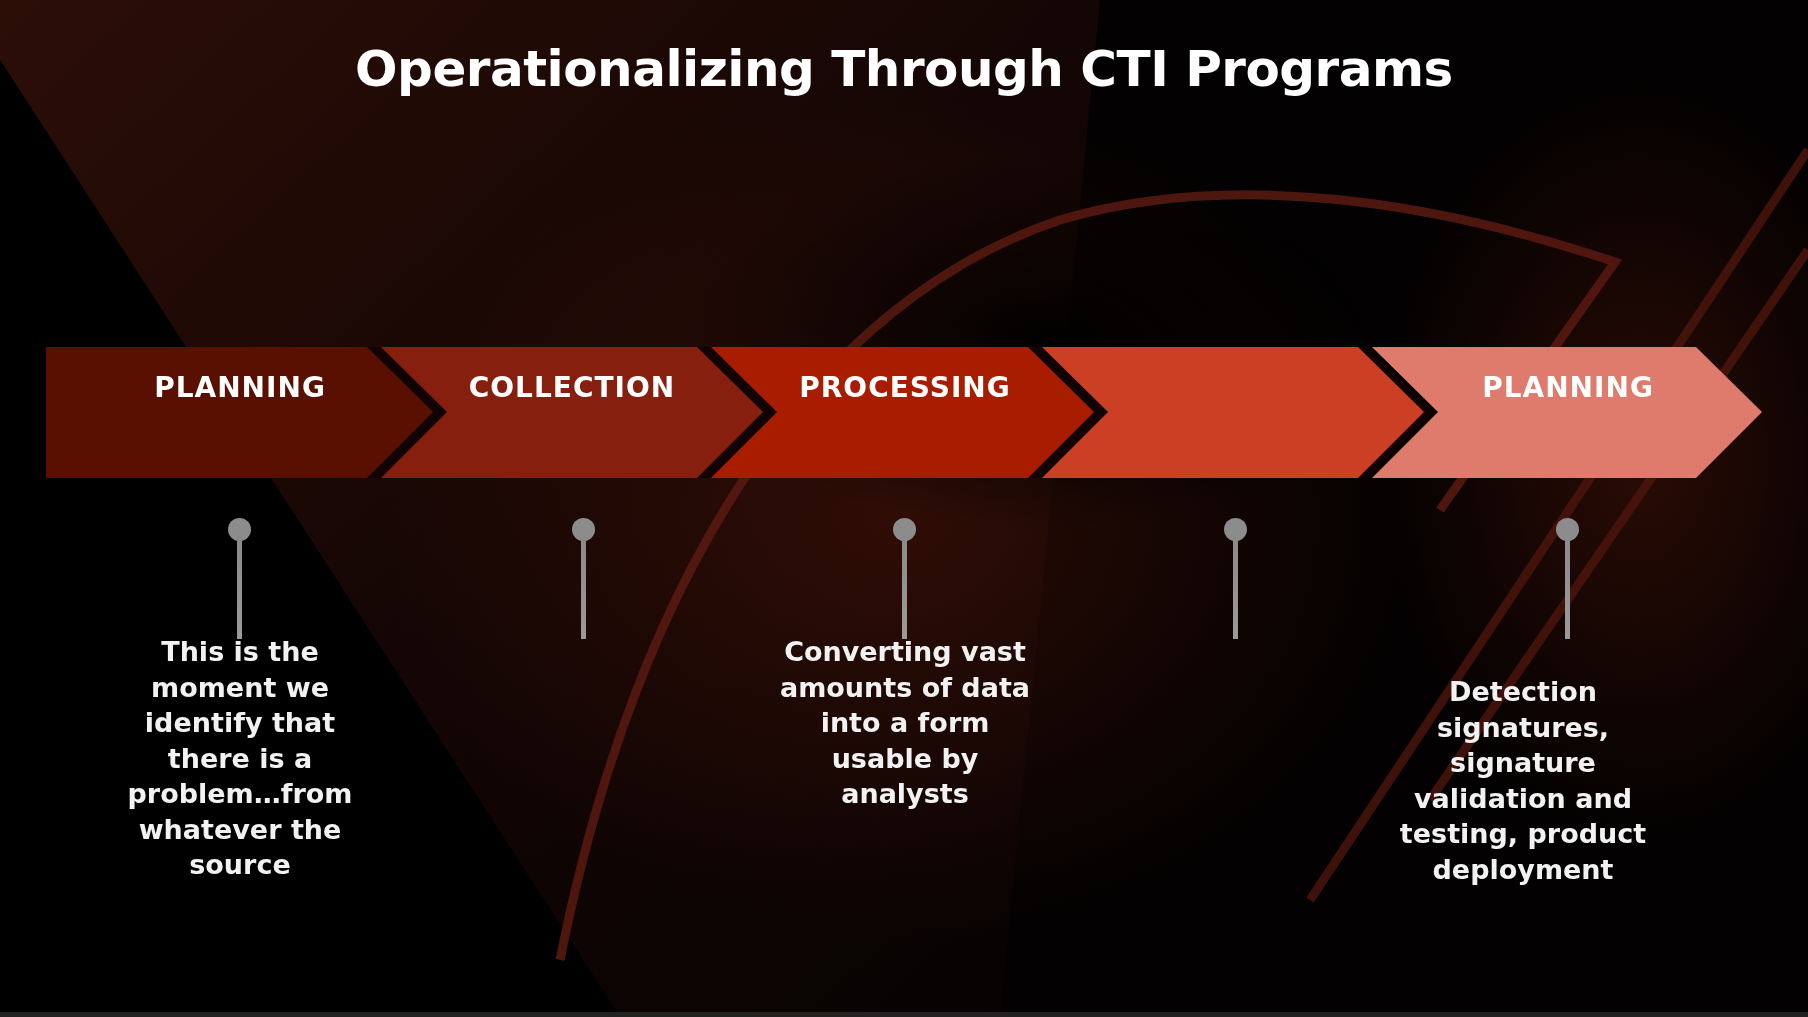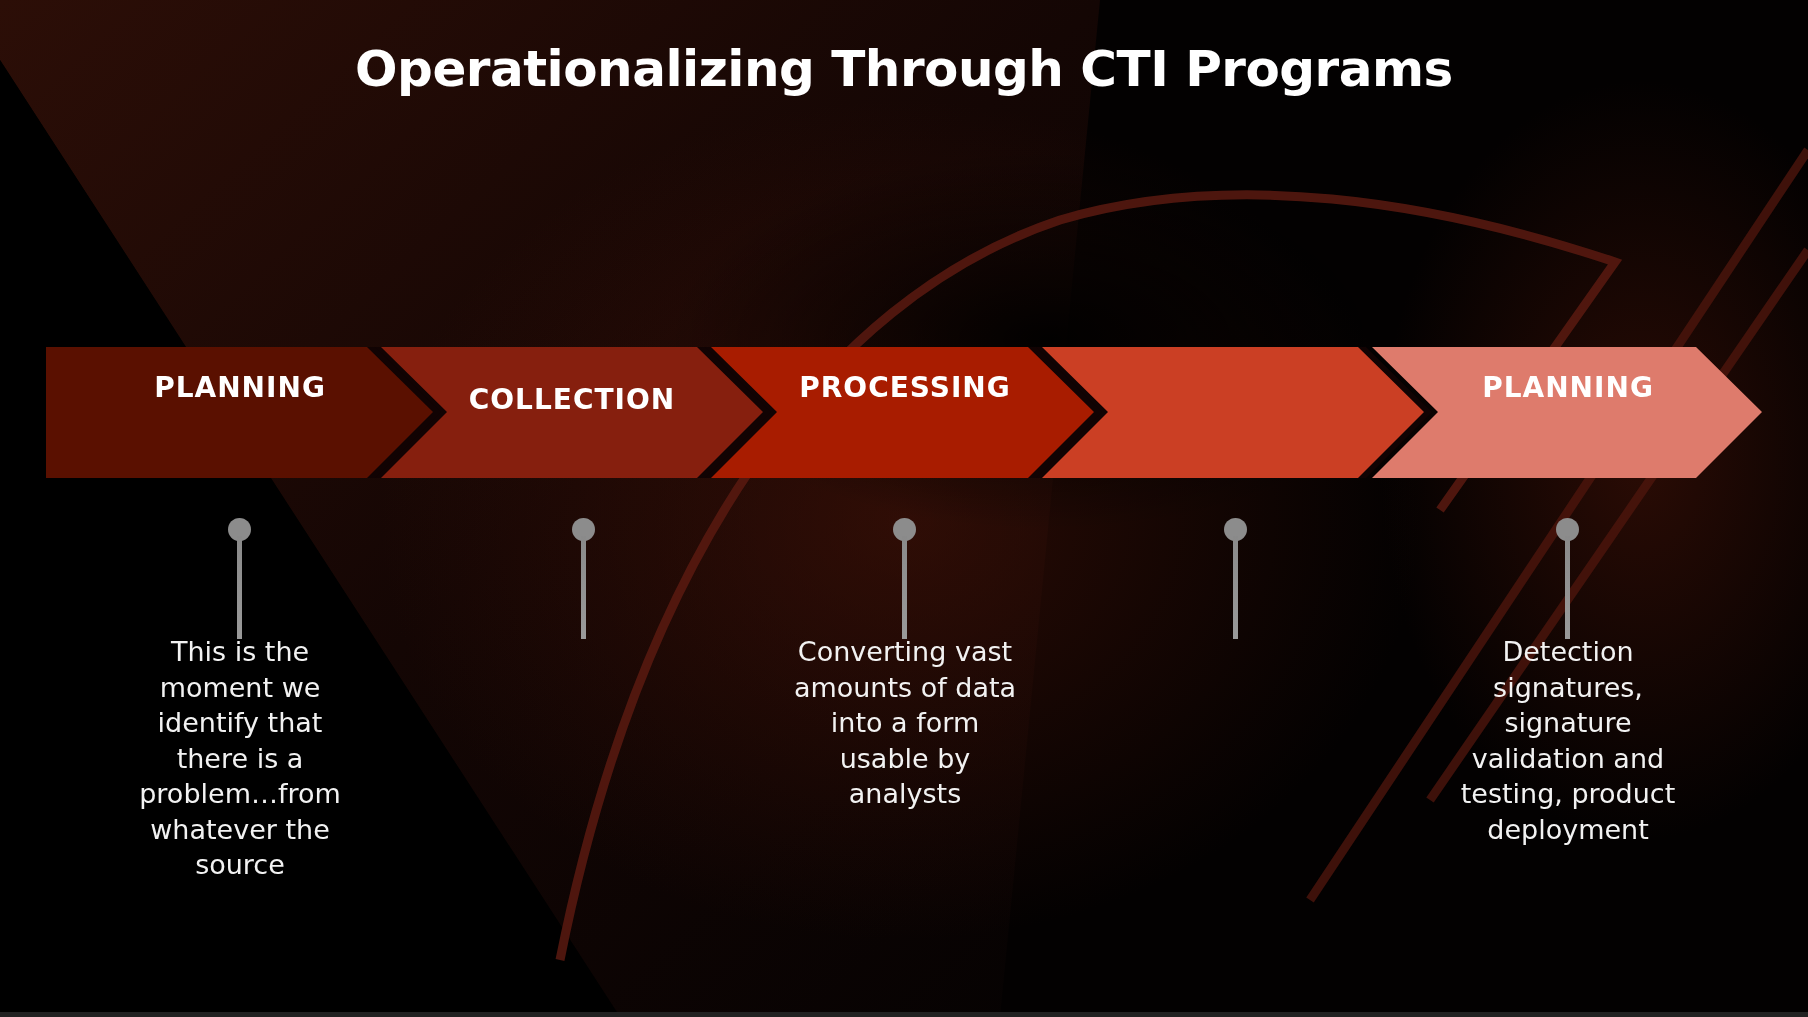--- a/index.html
+++ b/index.html
@@ -69,20 +69,21 @@
   .desc {
     position: absolute;
     top: 634px;
     width: 280px;
     text-align: center;
     font-family: "DejaVu Sans", sans-serif;
     font-size: 27px;
     line-height: 35.5px;
     color: #f2f2f2;
     white-space: pre-line;
+    font-weight: bold;
   }
 </style>
 </head>
 <body>
 
 <div class="slide">
 
   <svg class="bg-svg" viewBox="0 0 1808 1017">
     <defs>
       <linearGradient id="leftGlow" x1="0" y1="0" x2="1" y2="1">
@@ -124,21 +125,21 @@
     <polygon points="1042,347 1358,347 1424,412 1358,478 1042,478 1108,412" fill="#cb3f24"></polygon>
     <polygon points="701,347 1036,347 1102,412 1036,478 701,478 767,412" fill="#110303"></polygon>
     <polygon points="711,347 1028,347 1094,412 1028,478 711,478 777,412" fill="#a81c00"></polygon>
     <polygon points="371,347 705,347 771,412 705,478 371,478 437,412" fill="#110303"></polygon>
     <polygon points="381,347 697,347 763,412 697,478 381,478 447,412" fill="#861f0e"></polygon>
     <polygon points="46,347 375,347 441,412 375,478 46,478" fill="#110303"></polygon>
     <polygon points="46,347 367,347 433,412 367,478 46,478" fill="#5a1000"></polygon>
   </svg>
 
   <div class="phase-label" style="left:90px;">PLANNING</div>
-  <div class="phase-label" style="left:422px;margin-top:12px;">COLLECTION</div>
+  <div class="phase-label" style="left:422px;">COLLECTION</div>
   <div class="phase-label" style="left:755px;">PROCESSING</div>
   <div class="phase-label" style="left:1418px;">PLANNING</div>
 
   <div class="pin" style="left:228px;">
       <div class="head"></div>
       <div class="stem"></div>
     </div>
   <div class="pin" style="left:572px;">
       <div class="head"></div>
       <div class="stem"></div>
@@ -161,20 +162,20 @@
 identify that
 there is a
 problem…from
 whatever the
 source</div>
   <div class="desc" style="left:765px;">Converting vast
 amounts of data
 into a form
 usable by
 analysts</div>
-  <div class="desc" style="left:1428px;">Detection
+  <div class="desc" style="left:1383px;margin-top:40px;">Detection
 signatures,
 signature
 validation and
 testing, product
 deployment</div>
 
 </div>
 
 </body></html>

